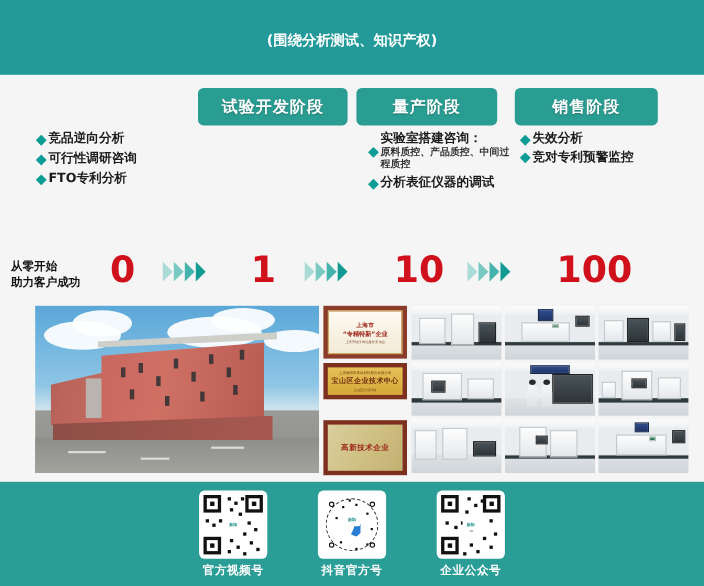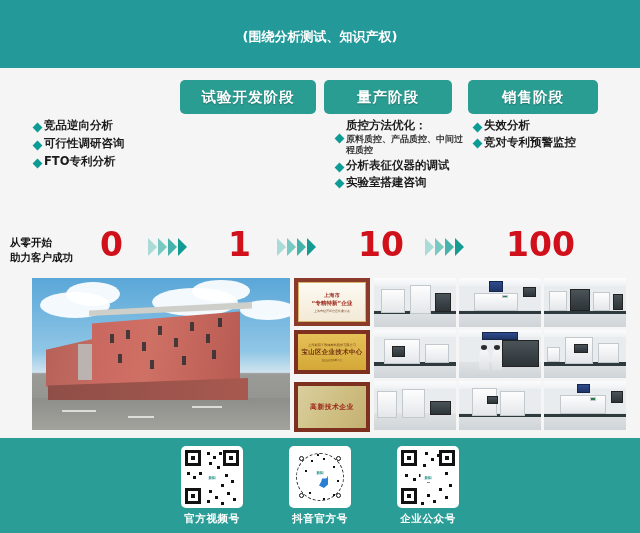--- a/index.html
+++ b/index.html
@@ -143,21 +143,21 @@
   }
 
   .certs { position:absolute; left:294px; top:0px; width:76px; height:156px; }
   .cert { position:absolute; left:0; width:76px; overflow:hidden; }
   .cert1 { top:2px;  height:48px; background:#8a3b2a; padding:4px; }
   .cert1 .inner {
     width:100%; height:100%; background:linear-gradient(#fdfaf2,#f3ead6);
     border:1.5px solid #d6b56a; display:flex; flex-direction:column;
     align-items:center; justify-content:center; gap:1px;
   }
-  .cert2 { top:54px; height:44px; background:#7d2f20; padding:4px; }
+  .cert2 { top:54px; height:33px; background:#7d2f20; padding:4px; }
   .cert2 .inner {
     width:100%; height:100%; background:linear-gradient(#e6c158,#d4a838);
     display:flex; flex-direction:column; align-items:center; justify-content:center; gap:1px;
   }
   .cert3 { top:106px; height:50px; background:#7d2f20; padding:4px; }
   .cert3 .inner {
     width:100%; height:100%;
     background:linear-gradient(120deg,#d9cf9e,#cdbd7f 60%,#c3b172);
     display:flex; align-items:center; justify-content:center;
   }
@@ -262,31 +262,27 @@
         <span class="dia"></span>
         <span class="btext">FTO专利分析</span>
       </div>
     </div>
 
 
     <div class="col c3">
       <div class="bullet">
         <span class="dia"></span>
         <span class="btext">
-          <span>质控方法优化：</span>
+          <span>实验室搭建咨询：</span>
           <span class="sub">原料质控、产品质控、中间过程质控</span>
         </span>
       </div>
       <div class="bullet">
         <span class="dia"></span>
         <span class="btext">分析表征仪器的调试</span>
-      </div>
-      <div class="bullet">
-        <span class="dia"></span>
-        <span class="btext">实验室搭建咨询</span>
       </div>
     </div>
 
     <div class="col c4">
       <div class="bullet">
         <span class="dia"></span>
         <span class="btext">失效分析</span>
       </div>
       <div class="bullet">
         <span class="dia"></span>

